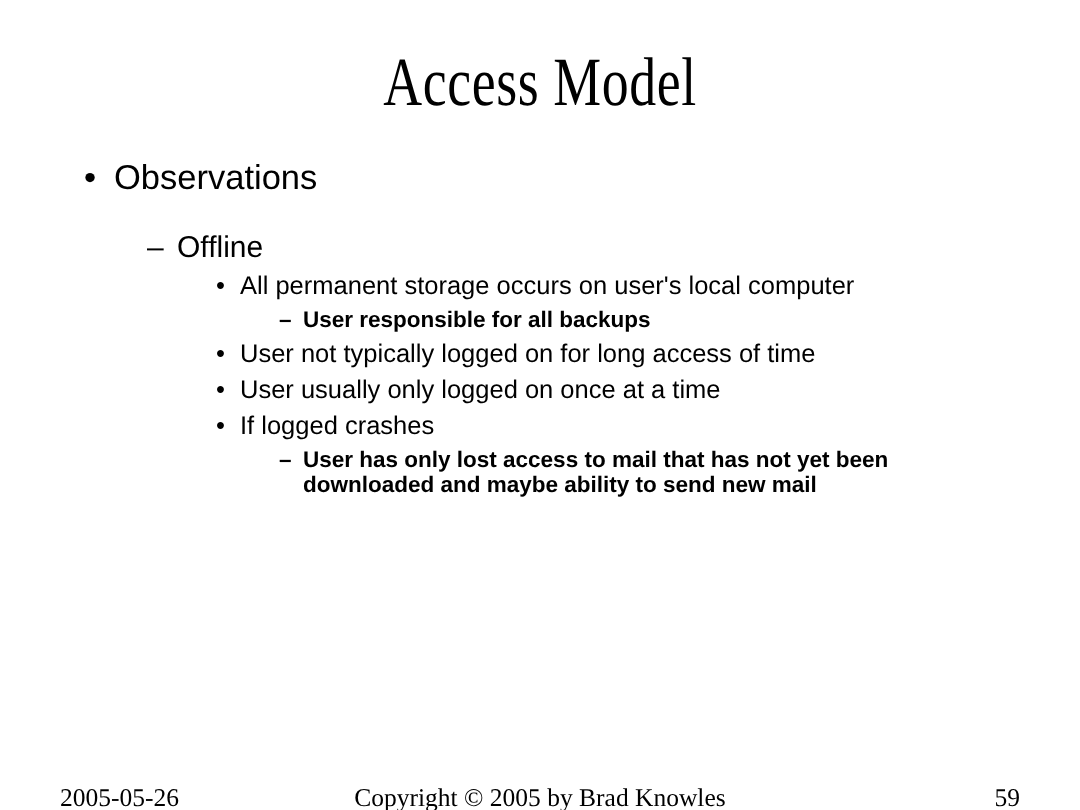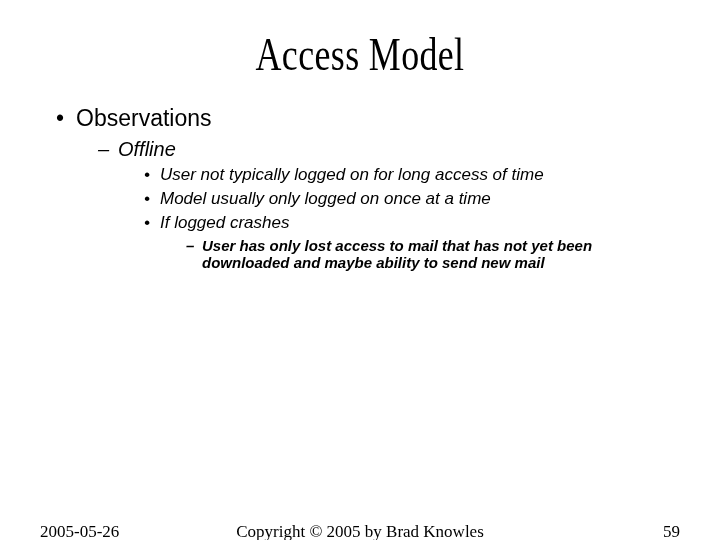--- a/index.html
+++ b/index.html
@@ -49,22 +49,21 @@
     position: absolute;
     left: 0;
     top: 0;
   }
   .lvl2 > li {
     font-size: 20px;
     margin-left: 22px;
     padding-left: 20px;
     position: relative;
     margin-bottom: 6px;
-    margin-top: 6px;
-    font-style: italic;
+    margin-top: 22px;
   }
   .lvl2 > li::before {
     content: "–";
     position: absolute;
     left: 0;
     top: 0;
   }
   .lvl3 > li {
     font-size: 17px;
     margin-left: 26px;
@@ -128,24 +127,32 @@
 
   <div class="content">
     <ul class="lvl1">
       <li>
         <span>Observations</span>
         <ul class="lvl2">
           <li>
             <span>Offline</span>
             <ul class="lvl3">
               <li>
+                <span>All permanent storage occurs on user's local computer</span>
+                <ul class="lvl4">
+                  <li>
+                    <span>User responsible for all backups</span>
+                  </li>
+                </ul>
+              </li>
+              <li>
                 <span>User not typically logged on for long access of time</span>
               </li>
               <li>
-                <span>Model usually only logged on once at a time</span>
+                <span>User usually only logged on once at a time</span>
               </li>
               <li>
                 <span>If logged crashes</span>
                 <ul class="lvl4">
                   <li>
                     <span>User has only lost access to mail that has not yet been downloaded and maybe ability to send new mail</span>
                   </li>
                 </ul>
               </li>
             </ul>

